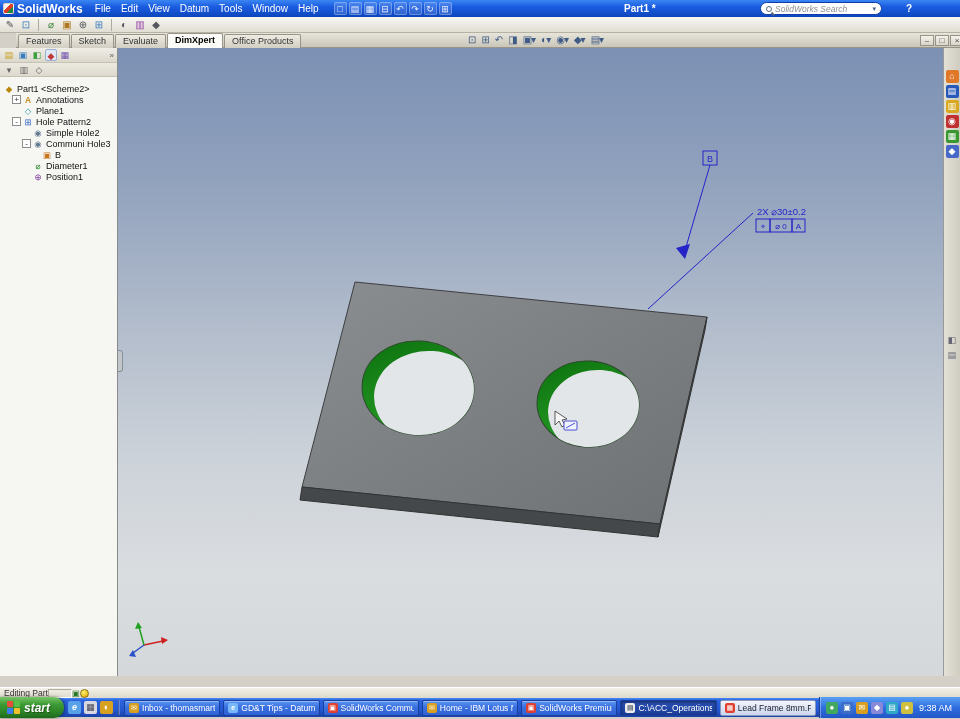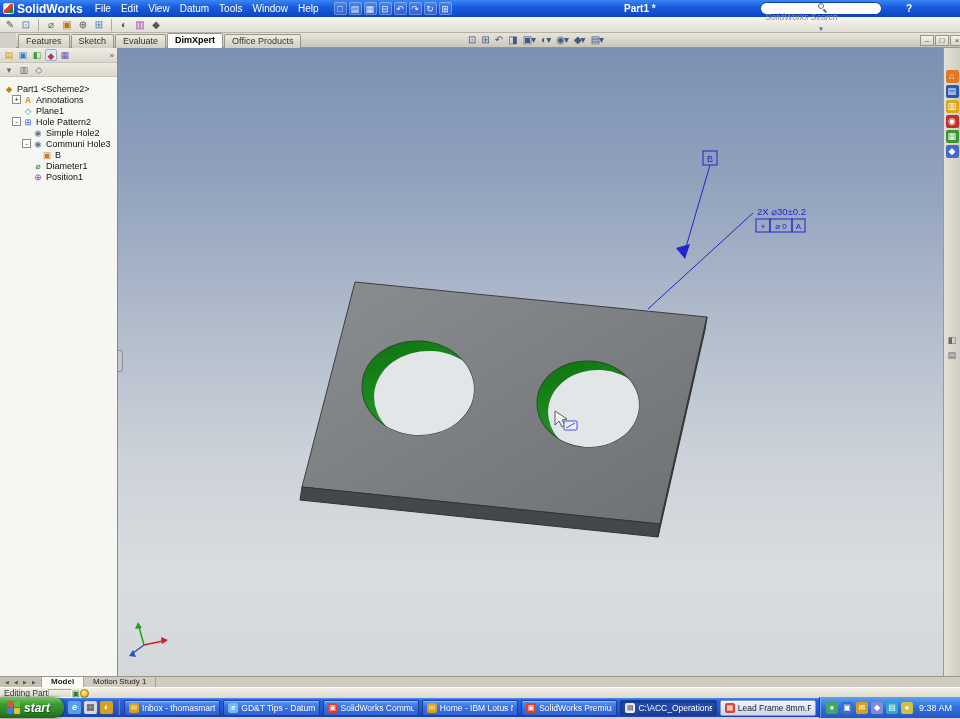--- a/index.html
+++ b/index.html
@@ -15,21 +15,21 @@
   .sw-logo-mark { width:11px; height:11px; border-radius:2px;
     background:linear-gradient(135deg,#f5f5f5 0 34%, #df3d2b 34% 64%, #1f8a3d 64% 100%);
     border:1px solid rgba(255,255,255,.7); }
   .sw-logo-text { font-size:12px; font-weight:bold; }
   .menu-item { font-size:10px; padding:0 5px; line-height:17px; cursor:default; }
   .tb-strip { display:flex; gap:2px; margin-left:10px; }
   .tb-ico { width:13px; height:13px; font-size:9px; line-height:12px; text-align:center;
     color:#eaf1ff; background:rgba(255,255,255,.14); border:1px solid rgba(255,255,255,.28); border-radius:2px; }
   .doc-title { position:absolute; left:624px; top:0; line-height:17px; font-size:10px; font-weight:bold; }
   .search-box { position:absolute; right:78px; top:2px; width:122px; height:13px; background:#fff;
-    border:1px solid #0c3da8; border-radius:7px; display:flex; align-items:center; gap:3px; padding:0 5px;flex-direction:column; }
+    border:1px solid #0c3da8; border-radius:7px; display:flex; align-items:center; gap:3px; padding:0 5px; }
   .mag { width:6px; height:6px; border:1.5px solid #5a6a80; border-radius:50%; position:relative; flex:none; }
   .mag::after { content:""; position:absolute; width:4px; height:1.5px; background:#5a6a80;
     transform:rotate(45deg); left:4px; top:6px; }
   .search-input { flex:1; border:0; outline:0; background:transparent; font-size:8.5px; color:#333;
     font-family:"Liberation Sans",sans-serif; min-width:0; }
   .search-input::placeholder { color:#8f8f8f; font-style:italic; }
   .search-caret { font-size:7px; color:#45608a; }
   .help-btn { position:absolute; right:48px; top:0; line-height:17px; font-size:10px; font-weight:bold; }
 
   
@@ -400,30 +400,20 @@
       <span class="r-ico">▥</span>
       <span class="r-ico">◉</span>
       <span class="r-ico">▦</span>
       <span class="r-ico">◆</span>
       <span class="r-gap"></span>
       <span class="r-mid">◧</span>
       <span class="r-mid">▤</span>
     </div>
   </div>
 
-  <div class="doctabs">
-    <div class="nav-btns">
-      <span class="nav-b">◀</span>
-      <span class="nav-b">◀</span>
-      <span class="nav-b">▶</span>
-      <span class="nav-b">▶</span>
-    </div>
-    <span class="dtab active">Model</span>
-    <span class="dtab">Motion Study 1</span>
-  </div>
 
   <div class="statusbar">
     <div class="status-right">
       <span>Editing Part</span>
       <span class="status-cell"></span>
       <span class="status-mini">▣</span>
       <span class="status-led"></span>
     </div>
   </div>
 

